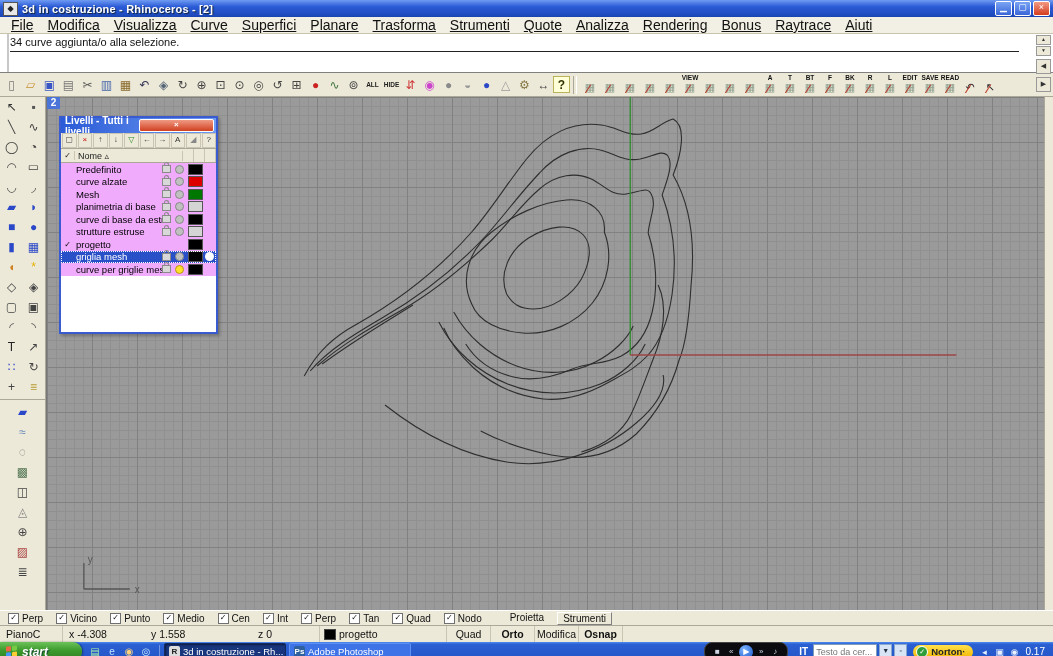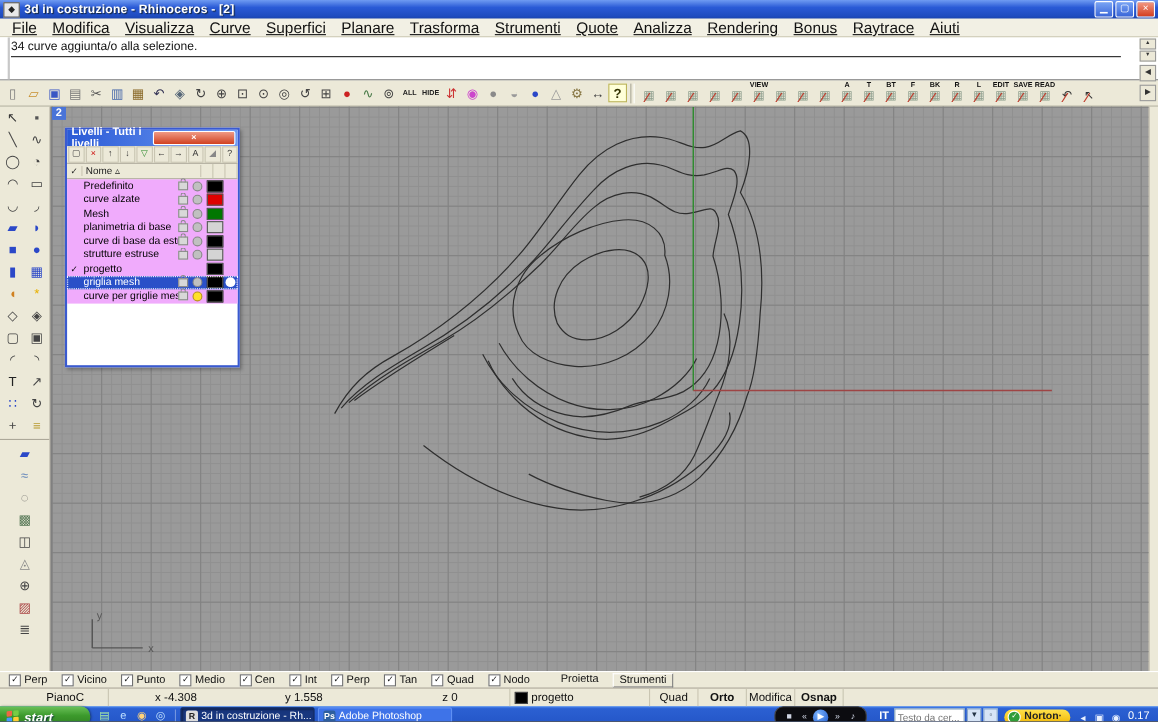--- a/index.html
+++ b/index.html
@@ -109,21 +109,21 @@
   .osnapbar{height:14px;background:#ece9d8;border-top:1px solid #fff;display:flex;
     align-items:center;font-size:10px;color:#111;padding-left:8px;gap:13px;}
   .os-item{display:flex;align-items:center;gap:3px;}
   .os-box{width:9px;height:9px;background:#fff;border:1px solid #707070;font-size:8px;
     line-height:8px;text-align:center;color:#111;}
   .os-btn{font-size:10px;padding:0 5px;color:#111;}
   .os-btn.raised{border:1px solid;border-color:#fff #808080 #808080 #fff;background:#ece9d8;}
   
   .statusbar{height:16px;background:#ece9d8;border-top:1px solid #aca899;display:flex;
     align-items:stretch;font-size:10.5px;color:#111;}
-  .sb-cell{display:flex;align-items:center;padding:0 6px;border-right:1px solid #c9c5b2;white-space:nowrap;margin-left:36px;}
+  .sb-cell{display:flex;align-items:center;padding:0 6px;border-right:1px solid #c9c5b2;white-space:nowrap;}
   .sb-layerchip{width:118px;display:flex;align-items:center;gap:3px;border-left:1px solid #c9c5b2;
     border-right:1px solid #c9c5b2;padding:0 4px;}
   .sb-swatch{width:10px;height:9px;background:#000;border:1px solid #444;flex:none;}
   .sb-toggle{width:43px;display:flex;align-items:center;justify-content:center;
     border-right:1px solid #c9c5b2;}
   .sb-toggle.on{font-weight:bold;}
   .sb-fill{flex:1;}
   
   .taskbar{height:19px;display:flex;align-items:center;
     background:linear-gradient(180deg,#4f8cf2 0%,#2b60d2 12%,#2456c8 85%,#1b438f 100%);}

